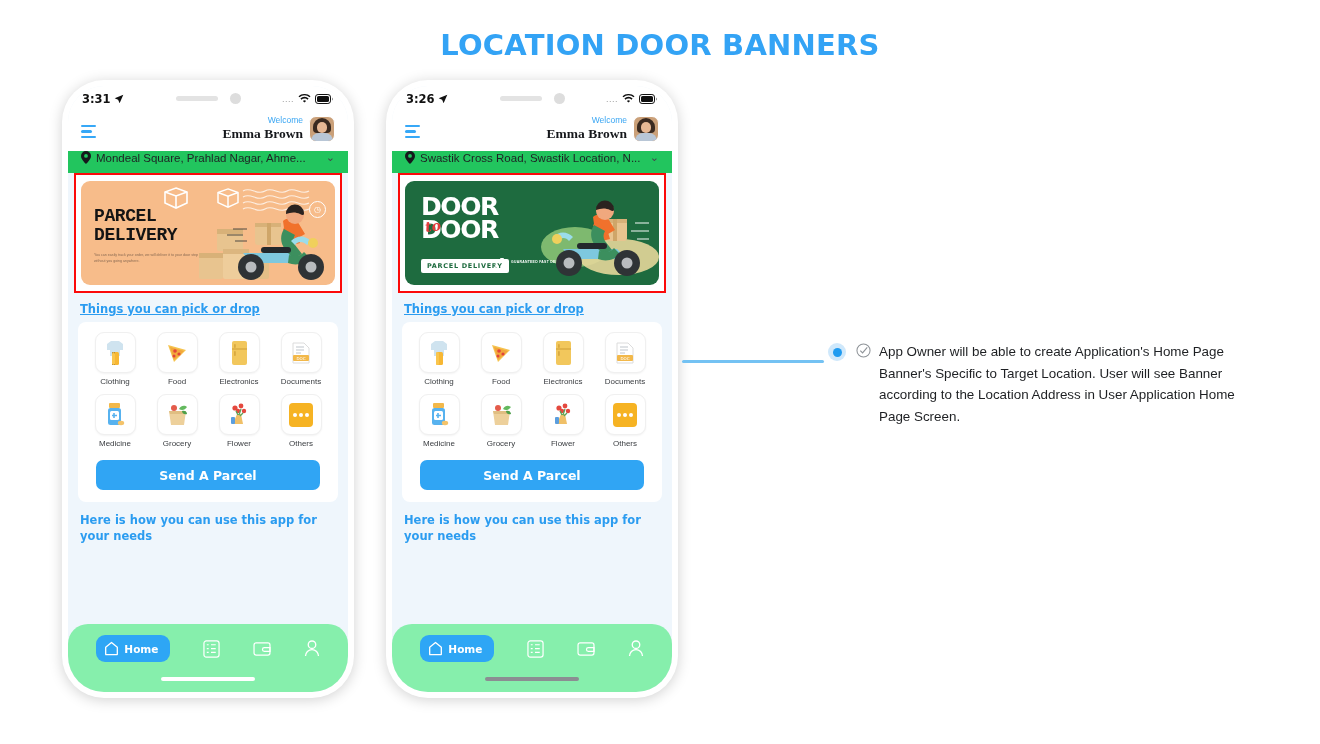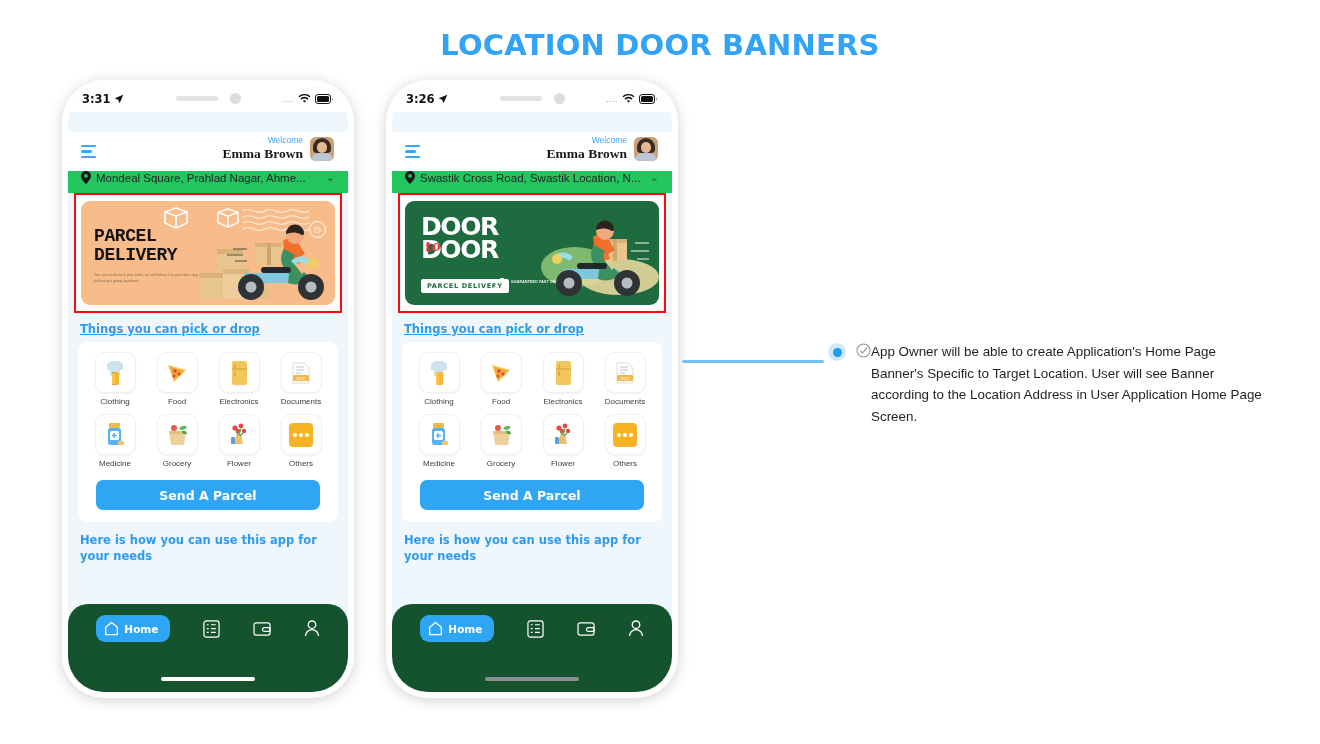--- a/index.html
+++ b/index.html
@@ -46,21 +46,21 @@
     padding:0 14px;box-sizing:border-box;z-index:20;
   }
   .sb-time{font-size:11.5px;font-weight:bold;color:#111;display:flex;align-items:center;gap:3px;
     font-family:"DejaVu Sans", sans-serif;}
   .sb-right{display:flex;align-items:center;gap:4px;}
   .sig-dots{font-size:9px;color:#9a9a9a;letter-spacing:.5px;}
   .wifi svg,.batt svg{display:block;}
 
   
   .app-header{
-    background:#ffffff;padding:4px 13px 9px;box-sizing:border-box;position:relative;z-index:10;margin-top:20px;
+    background:#ffffff;padding:4px 13px 9px;box-sizing:border-box;position:relative;z-index:10;
   }
   .hdr-row{display:flex;align-items:flex-end;justify-content:space-between;}
   .menu-icon{display:flex;flex-direction:column;gap:3px;padding-bottom:4px;}
   .menu-icon i{display:block;height:2.4px;border-radius:2px;background:#37a8f7;}
   .menu-icon i:nth-child(1){width:15px;}
   .menu-icon i:nth-child(2){width:11px;}
   .menu-icon i:nth-child(3){width:15px;}
   .hdr-right{display:flex;align-items:center;gap:6px;}
   .hdr-names{text-align:right;line-height:1.15;}
   .welcome{font-size:8.5px;color:#3aa6f3;}
@@ -154,21 +154,21 @@
     background:#30a5f4;color:#ffffff;border:none;border-radius:7px;text-align:center;
     font-size:12.5px;font-weight:bold;font-family:"DejaVu Sans", sans-serif;cursor:pointer;
   }
   .foot-title{
     color:#2b9cf0;font-weight:bold;font-size:11.5px;padding:11px 12px 0;line-height:1.35;
     font-family:"DejaVu Sans", sans-serif;
   }
 
   
   .tabbar{
-    position:absolute;left:0;bottom:0;width:100%;height:88px;background:#14532d;
+    position:absolute;left:0;bottom:0;width:100%;height:68px;background:#86efac;
     border-top-left-radius:20px;border-top-right-radius:20px;z-index:25;
   }
   .tabs{display:flex;align-items:center;justify-content:space-around;padding:11px 12px 0;}
   .tab{display:flex;align-items:center;gap:5px;color:#ffffff;}
   .tab.active{background:#2ea6f5;border-radius:9px;padding:6px 12px 6px 8px;}
   .tab-label{font-size:10.5px;font-weight:bold;color:#ffffff;font-family:"DejaVu Sans", sans-serif;}
   .homebar{
     position:absolute;left:50%;transform:translateX(-50%);bottom:11px;
     width:94px;height:4px;border-radius:3px;background:#ffffff;
   }
@@ -177,21 +177,21 @@
   
   .connector{
     position:absolute;left:682px;top:360px;width:142px;height:3px;background:#74c2f3;border-radius:2px;
   }
   .bullet-dot{
     position:absolute;left:828px;top:343px;width:18px;height:18px;border-radius:50%;
     background:#cfe8fb;display:flex;align-items:center;justify-content:center;
   }
   .bullet-dot i{width:9px;height:9px;border-radius:50%;background:#1f9bf0;display:block;}
   .note{
-    position:absolute;left:856px;top:341px;width:410px;display:flex;
+    position:absolute;left:856px;top:341px;width:410px;display:flex;gap:8px;
   }
   .note-check{flex:0 0 auto;margin-top:2px;color:#8e9398;}
   .note-text{
     font-size:13.4px;line-height:1.62;color:#1e2023;
   }
 </style>
 </head>
 <body>
 
 <div class="page-title">LOCATION DOOR BANNERS</div>

